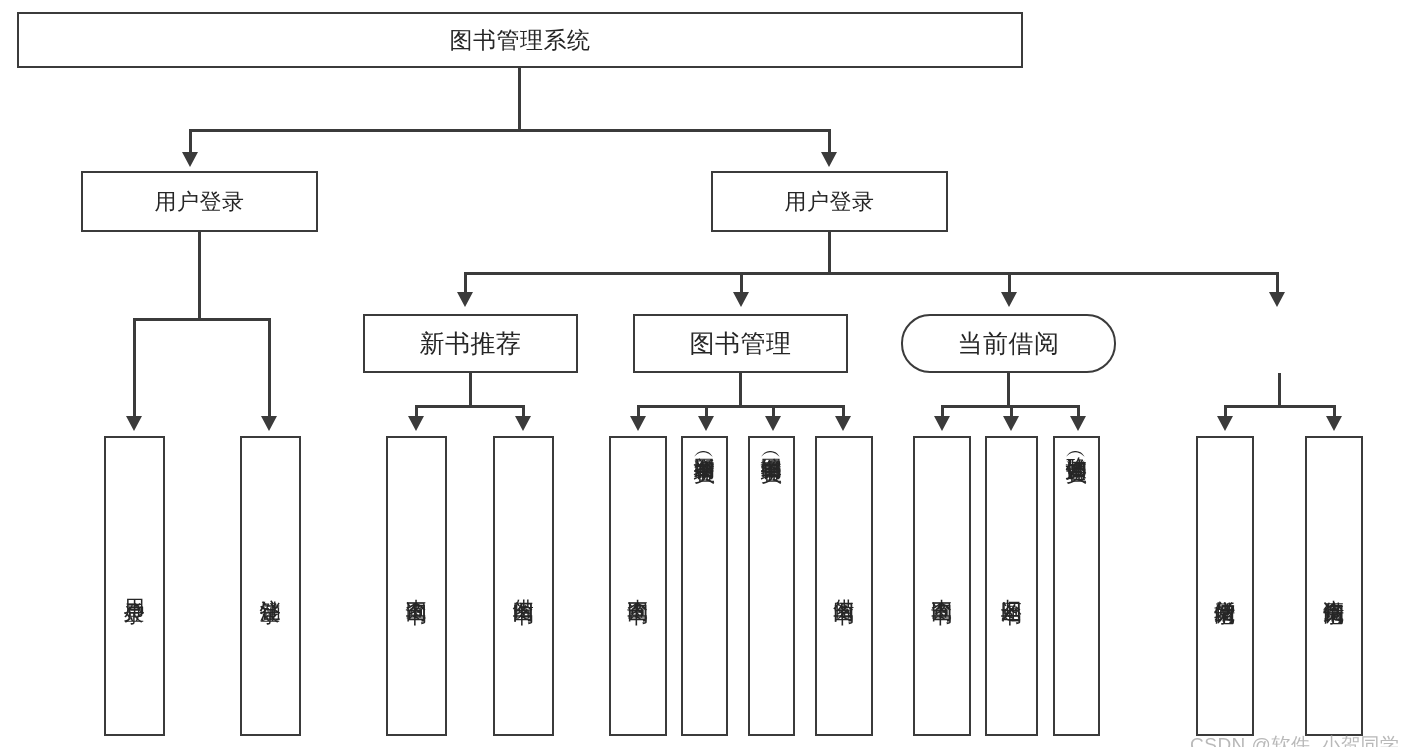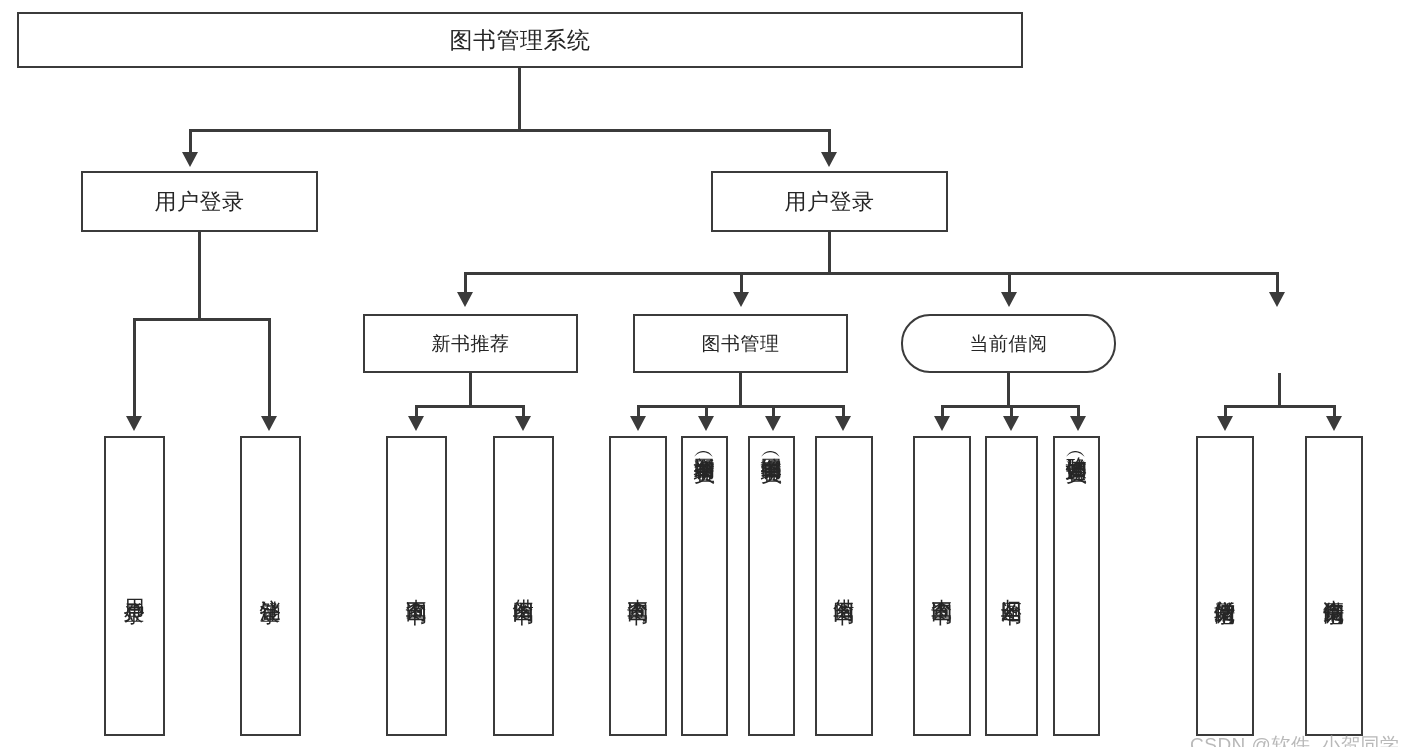--- a/index.html
+++ b/index.html
@@ -29,21 +29,21 @@
     color: #262626;
     letter-spacing: 0.5px;
   }
   .node.root {
     font-size: 23px;
   }
   .node.lvl2 {
     font-size: 22px;
   }
   .node.lvl3 {
-    font-size: 19px;
+    font-size: 25px;
   }
   
   .leaf {
     position: absolute;
     box-sizing: border-box;
     background: #ffffff;
     border: 2px solid #3b3b3b;
     color: #262626;
     font-size: 21px;
     display: flex;

